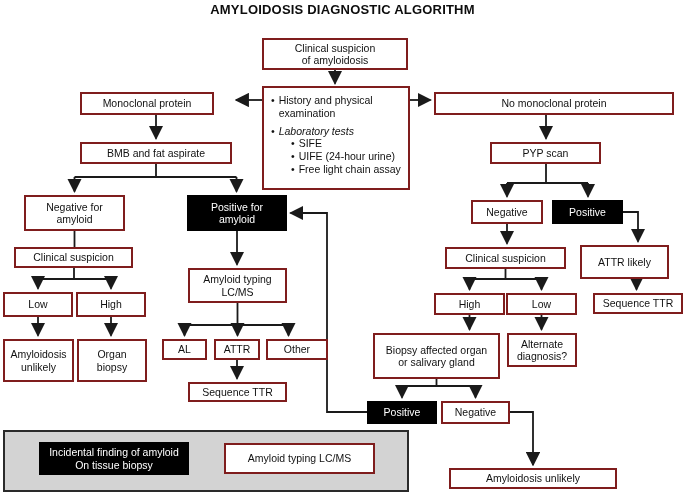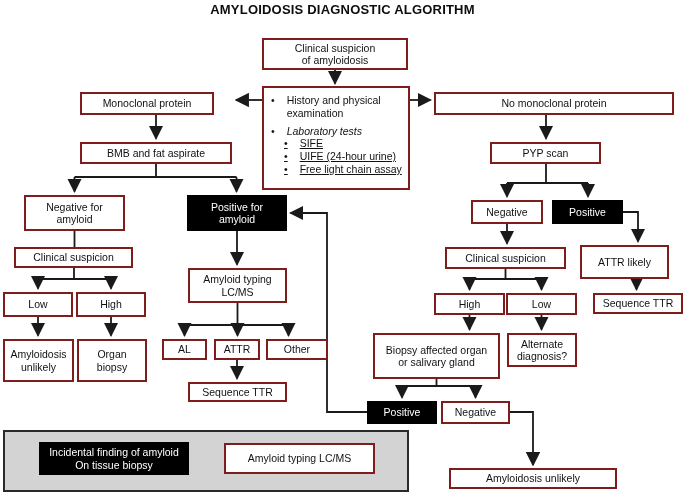--- a/index.html
+++ b/index.html
@@ -20,24 +20,24 @@
   }
   .node.black { background:#000000; color:#ffffff; border-color:#000000; }
   .panel {
     position:absolute; box-sizing:border-box; background:#d3d3d3;
     border:2px solid #2a2a2a; z-index:1;
   }
   .workup {
     align-items:flex-start; justify-content:flex-start; text-align:left;
     padding:6px 4px 4px 7px; line-height:1.22;
   }
-  .w-row { display:flex; gap:12px; }
+  .w-row { display:flex; gap:4px; }
   .w-row .bullet { flex:0 0 auto; }
   .w-row .bullet::before { content:"\2022"; }
-  .w-row.l2 { margin-left:13px;text-decoration:underline; }
+  .w-row.l2 { margin-left:20px; }
   .w-row.mt { margin-top:5px;font-style:italic; }
   .ln { display:block; }
 </style>
 </head>
 <body>
 
 <div class="canvas">
 
   <div class="title">AMYLOIDOSIS DIAGNOSTIC ALGORITHM</div>
 

